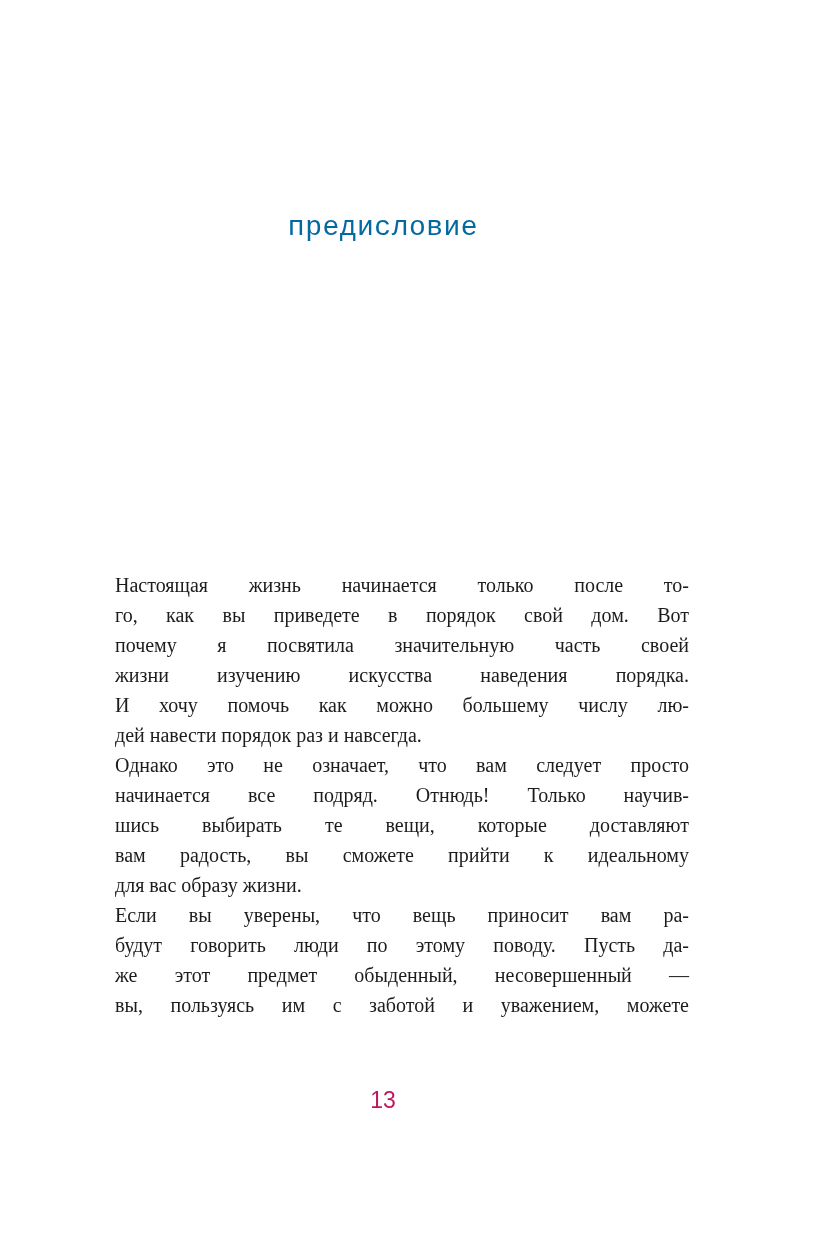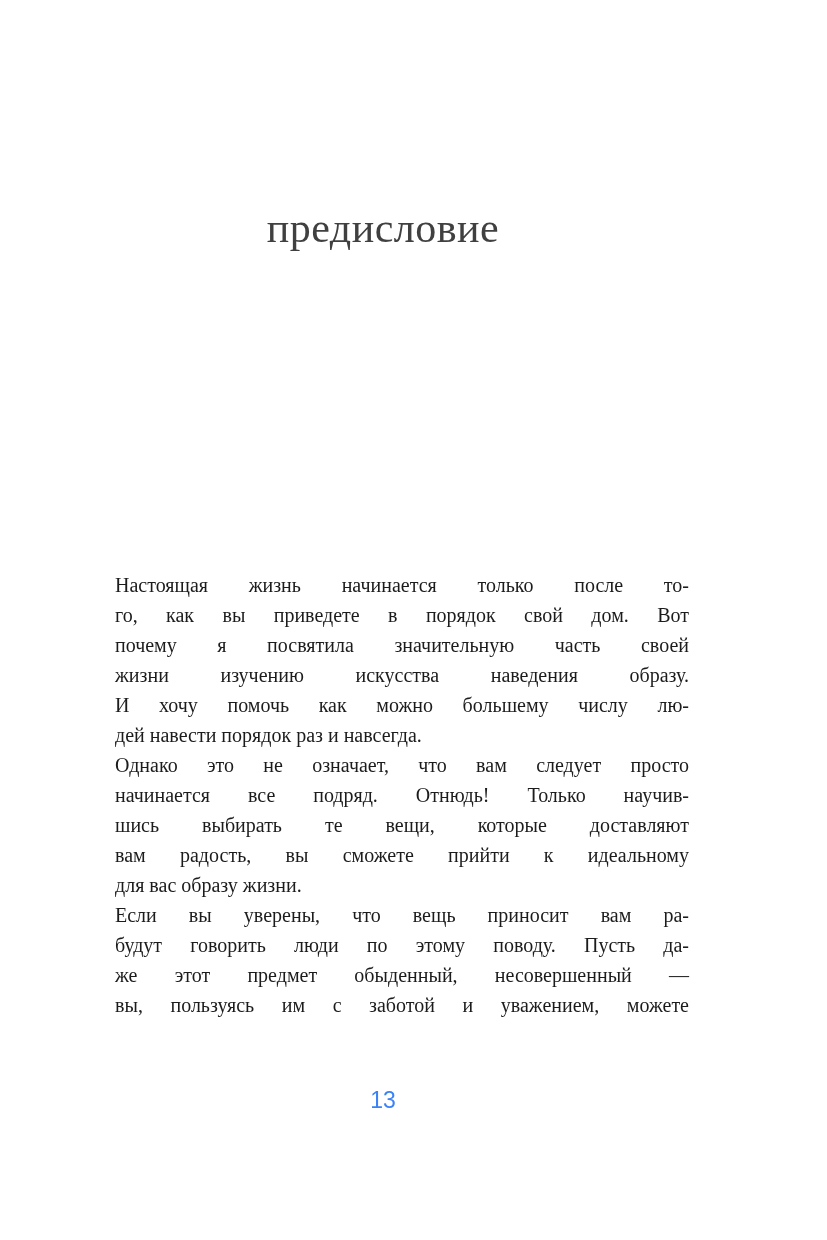--- a/index.html
+++ b/index.html
@@ -15,27 +15,27 @@
     background: #ffffff;
     overflow: hidden;
     font-family: "Liberation Serif", serif;
   }
   .chapter-title {
     position: absolute;
     left: 115px;
     width: 536px;
     top: 204px;
     margin: 0;
-    font-family: Liberation Serif, serif;
+    font-family: Liberation Mono, monospace;
     font-weight: 400;
-    font-size: 42px;
+    font-size: 28px;
     line-height: 48px;
     letter-spacing: 0.5px;
     text-align: center;
-    color: #404040;
+    color: #0369a1;
   }
   .body-text {
     position: absolute;
     left: 115px;
     top: 570px;
     width: 574px;
     font-size: 20px;
     line-height: 30px;
     color: #1c1c1c;
   }
@@ -53,36 +53,36 @@
   .folio {
     position: absolute;
     left: 115px;
     width: 536px;
     top: 1089px;
     font-family: "Liberation Sans", sans-serif;
     font-weight: 400;
     font-size: 23px;
     line-height: 23px;
     text-align: center;
-    color: #3b82f6;
+    color: #be185d;
   }
 </style>
 </head>
 <body>
 
 <div class="page">
 
   <h1 class="chapter-title">предисловие</h1>
 
   <div class="body-text">
     <div class="paragraph">
         <div class="line">Настоящая жизнь начинается только после то-</div>
         <div class="line">го, как вы приведете в порядок свой дом. Вот</div>
         <div class="line">почему я посвятила значительную часть своей</div>
-        <div class="line">жизни изучению искусства наведения образу.</div>
+        <div class="line">жизни изучению искусства наведения порядка.</div>
         <div class="line">И хочу помочь как можно большему числу лю-</div>
         <div class="line last">дей навести порядок раз и навсегда.</div>
       </div>
     <div class="paragraph">
         <div class="line">Однако это не означает, что вам следует просто</div>
         <div class="line">начинается все подряд. Отнюдь! Только научив-</div>
         <div class="line">шись выбирать те вещи, которые доставляют</div>
         <div class="line">вам радость, вы сможете прийти к идеальному</div>
         <div class="line last">для вас образу жизни.</div>
       </div>

